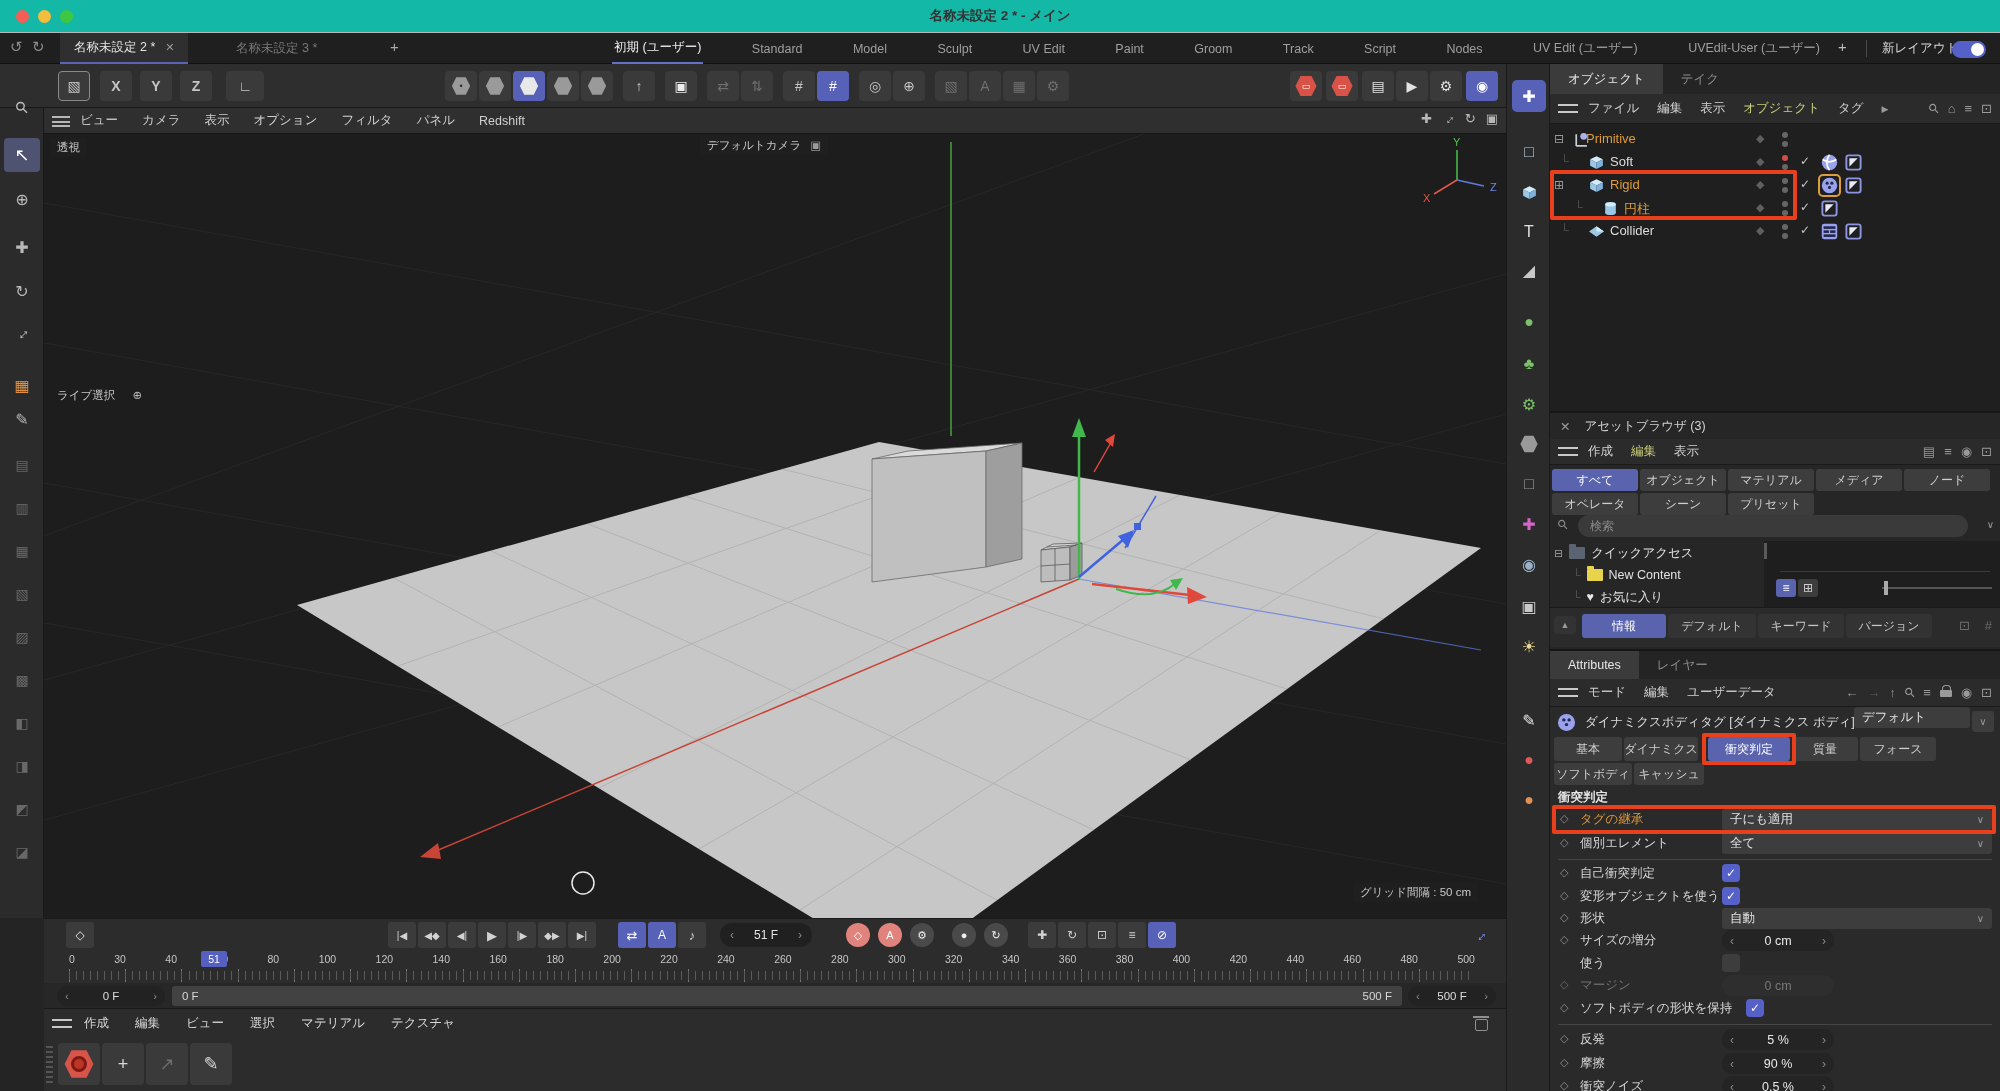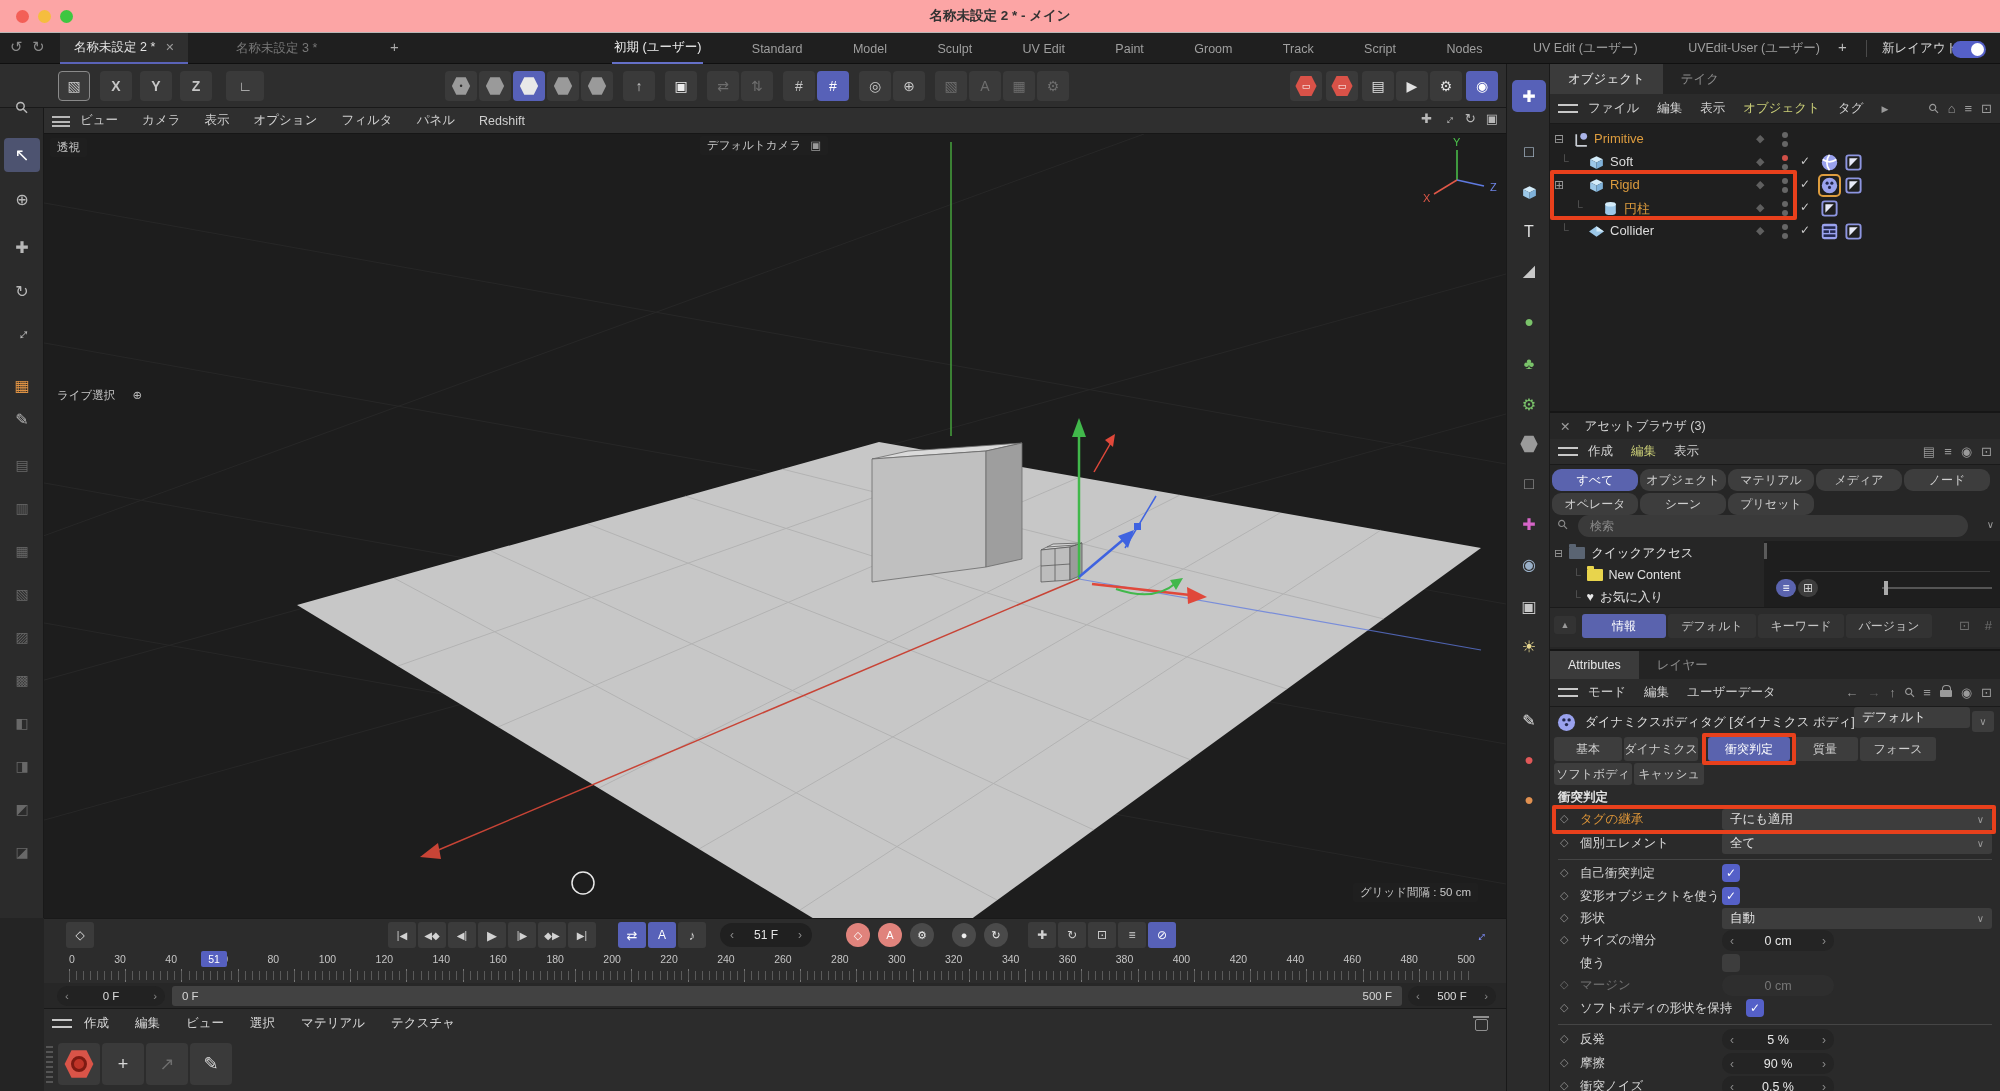--- a/index.html
+++ b/index.html
@@ -1,21 +1,21 @@
 <!DOCTYPE html>
 <html><head>
 <meta charset="utf-8">
 <style>
   * { margin:0; padding:0; box-sizing:border-box; }
   body { background:#111; font-family:"Liberation Sans","DejaVu Sans",sans-serif; }
   #app { position:relative; width:2000px; height:1091px; background:#242424; overflow:hidden;
          color:#d0d0d0; font-size:13px; }
 
   
-  .titlebar { position:absolute; left:0; top:0; width:2000px; height:33px; background:#fca5a5;
+  .titlebar { position:absolute; left:0; top:0; width:2000px; height:33px; background:#14b8a6;
               border-bottom:1px solid #b9b7b7; display:flex; align-items:center; }
   .tl { width:13px; height:13px; border-radius:50%; margin-left:9px; }
   .tl.r { background:#f35f57; margin-left:16px;} .tl.y{background:#f5bd3e;} .tl.g{background:#3ec741;}
   .win-title { position:absolute; left:0; right:0; text-align:center; color:#333; font-weight:bold; font-size:13.5px; }
 
   
   .tabbar { position:absolute; left:0; top:33px; width:2000px; height:31px; background:#1f1f1f;
             border-bottom:1px solid #101010; }
   .histbtn { position:absolute; top:5px; color:#8a8a8a; font-size:15px; }
   .doctab { position:absolute; top:0; height:31px; display:flex; align-items:center; gap:10px;
@@ -100,21 +100,21 @@
   .dot { display:block; width:6px; height:6px; border-radius:50%; background:#666; margin-bottom:3px; }
   .dot.red { background:#d05048; }
   .tchk { position:absolute; left:250px; top:3px; color:#c9c9c9; font-size:12px; }
   .ttag { position:absolute; top:2px; width:19px; height:19px; }
   .ttag.seltag { outline:2px solid #dd9c3e; border-radius:3px; }
   .redbox { position:absolute; border:4px solid #e8401c; border-radius:2px; pointer-events:none; z-index:5;}
 
   
   .ab { position:absolute; left:0; top:347px; width:450px; height:238px; background:#262626; border-top:2px solid #161616;}
   .abtitle { height:26px; display:flex; align-items:center; gap:14px; padding-left:10px; font-size:12.5px; color:#d2d2d2;}
-  .ftab { position:absolute; height:22px; background:#3d3d3d; border-radius:9px; display:flex; align-items:center;
+  .ftab { position:absolute; height:22px; background:#3d3d3d; border-radius:3px; display:flex; align-items:center;
           justify-content:center; font-size:12px; color:#cfcfcf; }
   .ftab.on { background:#5a63ae; color:#fff; }
   .searchbox { position:absolute; left:28px; top:0; width:390px; height:22px; background:#3a3a3a; border-radius:11px;
                border:none; color:#ddd; padding:0 12px; font-size:12px; outline:none;}
   .searchbox::placeholder { color:#8a8a8a; }
   .abrow { position:absolute; height:20px; display:flex; align-items:center; gap:6px; font-size:12.5px; color:#e0e0e0;}
   .fold { width:16px; height:12px; background:#5a6472; border-radius:1px; position:relative;}
   .fold::before { content:""; position:absolute; left:0; top:-3px; width:7px; height:3px; background:inherit; border-radius:1px 1px 0 0;}
   .fold.yellow { background:#e8d44c; }
   .itab { position:absolute; height:24px; background:#333; border-radius:3px; display:flex; align-items:center;
@@ -467,21 +467,21 @@
         <span>⊡</span>
       </span>
     </div>
     <div class="om-tree">
 
       <div class="trow" style="top:4px">
         <span class="texp">⊟</span>
         <svg class="ticon" style="left:22px">
             <use href="#i-null"></use>
           </svg>
-        <span class="tname orange" style="left:44px">Primitive</span>
+        <span class="tname orange" style="left:36px">Primitive</span>
         <span class="tdia">◆</span>
         <span class="dots">
             <i class="dot"></i>
             <i class="dot"></i>
           </span>
       </div>
 
       <div class="trow" style="top:27px">
         <span class="tline" style="left:10px">└</span>
         <svg class="ticon" style="left:38px">

